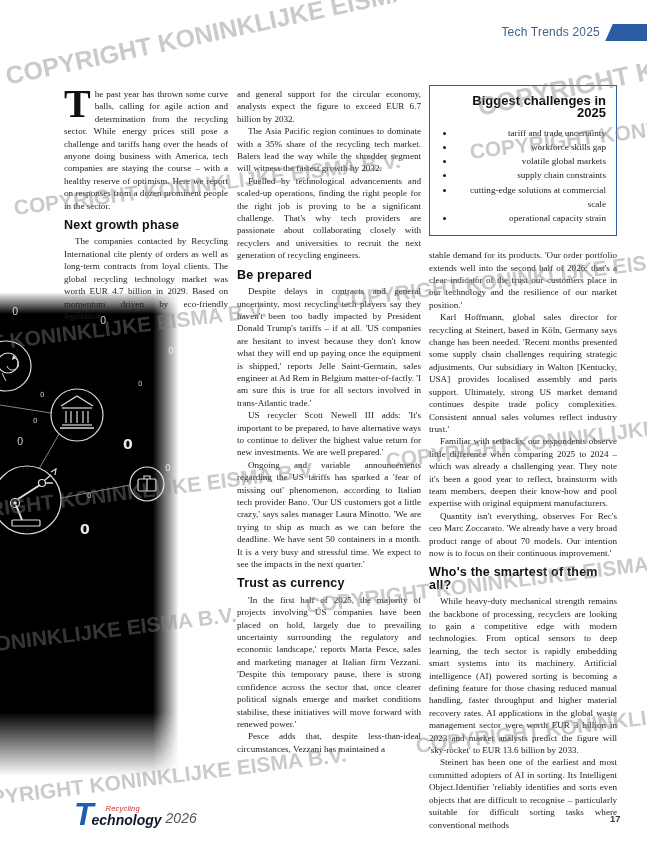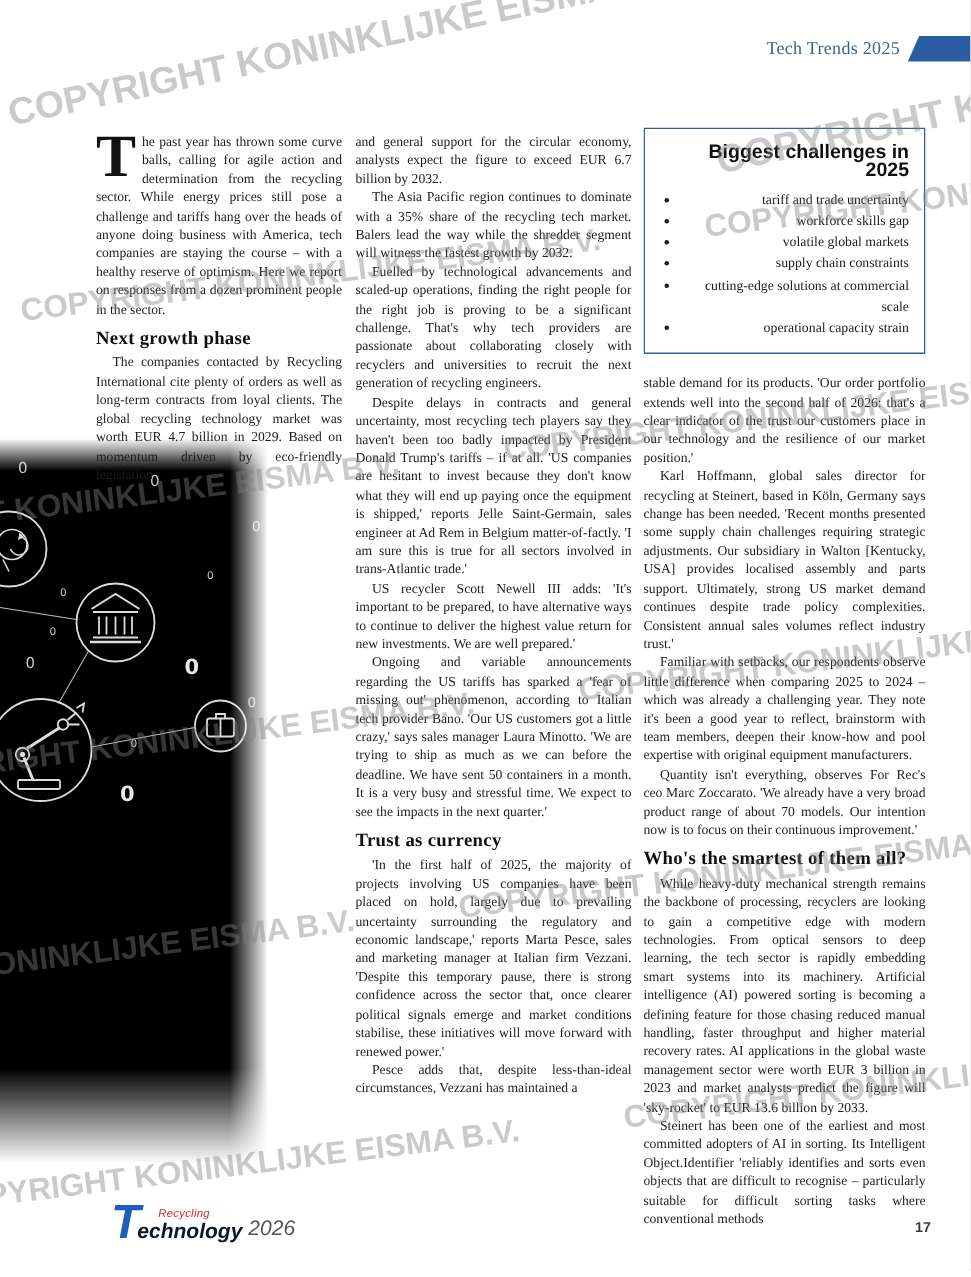--- a/index.html
+++ b/index.html
@@ -5,36 +5,36 @@
   html,body{margin:0;padding:0;background:#e9e9e9;}
   #page{
     position:relative; width:647px; height:851px; margin:0 auto;
     background:#ffffff; overflow:hidden;
     font-family:"Liberation Serif","DejaVu Serif",serif;
     color:#1c1c1c;
   }
   
   .hdr-label{
     position:absolute; top:25px; right:47px;
-    font-family:Liberation Serif, serif;
+    font-family:Liberation Sans, sans-serif;
     font-size:12px; color:#3d6386; letter-spacing:0.2px;
   }
   .hdr-shape{
     position:absolute; top:24px; right:-8px; width:46px; height:17px;
     background:#2b5da5; transform:skewX(-24deg);
   }
   
   .col{position:absolute; z-index:2; text-align:justify; font-size:9.1px; line-height:12.4px;}
   .col p{margin:0 0 0 0;}
   .col p.ind{text-indent:11px;}
   #col1{left:64px; top:88px; width:164px; height:210px;}
   #col2{left:237px; top:88px; width:184px; height:752px; overflow:hidden;}
   #col3{left:429px; top:85px; width:188px; height:748px; overflow:hidden;}
   h3.sec{
-    font-family:Liberation Serif, serif;
+    font-family:Liberation Sans, sans-serif;
     font-size:12.5px; font-weight:bold; color:#101010;
     margin:7px 0 4px 0; letter-spacing:0.2px; text-align:left;
   }
   .dropcap{
     float:left; font-size:40px; line-height:31px; font-weight:bold;
     font-family:"Liberation Serif","DejaVu Serif",serif;
     padding-right:4px; color:#111;
   }
   
   .chbox{
@@ -153,20 +153,21 @@
   <div id="col1" class="col">
     <p><span class="dropcap">T</span><span>he past year has thrown some curve balls, calling for agile action and determination from the recycling sector. While energy prices still pose a challenge and tariffs hang over the heads of anyone doing business with America, tech companies are staying the course – with a healthy reserve of optimism. Here we report on responses from a dozen prominent people in the sector.</span></p>
     <h3 class="sec">Next growth phase</h3>
     <p class="ind">The companies contacted by Recycling International cite plenty of orders as well as long-term contracts from loyal clients. The global recycling technology market was worth EUR 4.7 billion in 2029. Based on momentum driven by eco-friendly legislation</p>
   </div>
 
   <div id="col2" class="col">
     <p>and general support for the circular economy, analysts expect the figure to exceed EUR 6.7 billion by 2032.</p>
     <p class="ind">The Asia Pacific region continues to dominate with a 35% share of the recycling tech market. Balers lead the way while the shredder segment will witness the fastest growth by 2032.</p>
     <p class="ind">Fuelled by technological advancements and scaled-up operations, finding the right people for the right job is proving to be a significant challenge. That's why tech providers are passionate about collaborating closely with recyclers and universities to recruit the next generation of recycling engineers.</p>
+    <h3 class="sec">Be prepared</h3>
     <p class="ind">Despite delays in contracts and general uncertainty, most recycling tech players say they haven't been too badly impacted by President Donald Trump's tariffs – if at all. 'US companies are hesitant to invest because they don't know what they will end up paying once the equipment is shipped,' reports Jelle Saint-Germain, sales engineer at Ad Rem in Belgium matter-of-factly. 'I am sure this is true for all sectors involved in trans-Atlantic trade.'</p>
     <p class="ind">US recycler Scott Newell III adds: 'It's important to be prepared, to have alternative ways to continue to deliver the highest value return for new investments. We are well prepared.'</p>
     <p class="ind">Ongoing and variable announcements regarding the US tariffs has sparked a 'fear of missing out' phenomenon, according to Italian tech provider Bano. 'Our US customers got a little crazy,' says sales manager Laura Minotto. 'We are trying to ship as much as we can before the deadline. We have sent 50 containers in a month. It is a very busy and stressful time. We expect to see the impacts in the next quarter.'</p>
     <h3 class="sec">Trust as currency</h3>
     <p class="ind">'In the first half of 2025, the majority of projects involving US companies have been placed on hold, largely due to prevailing uncertainty surrounding the regulatory and economic landscape,' reports Marta Pesce, sales and marketing manager at Italian firm Vezzani. 'Despite this temporary pause, there is strong confidence across the sector that, once clearer political signals emerge and market conditions stabilise, these initiatives will move forward with renewed power.'</p>
     <p class="ind">Pesce adds that, despite less-than-ideal circumstances, Vezzani has maintained a</p>
   </div>
 
   <div id="col3" class="col">
     <div class="chbox">

